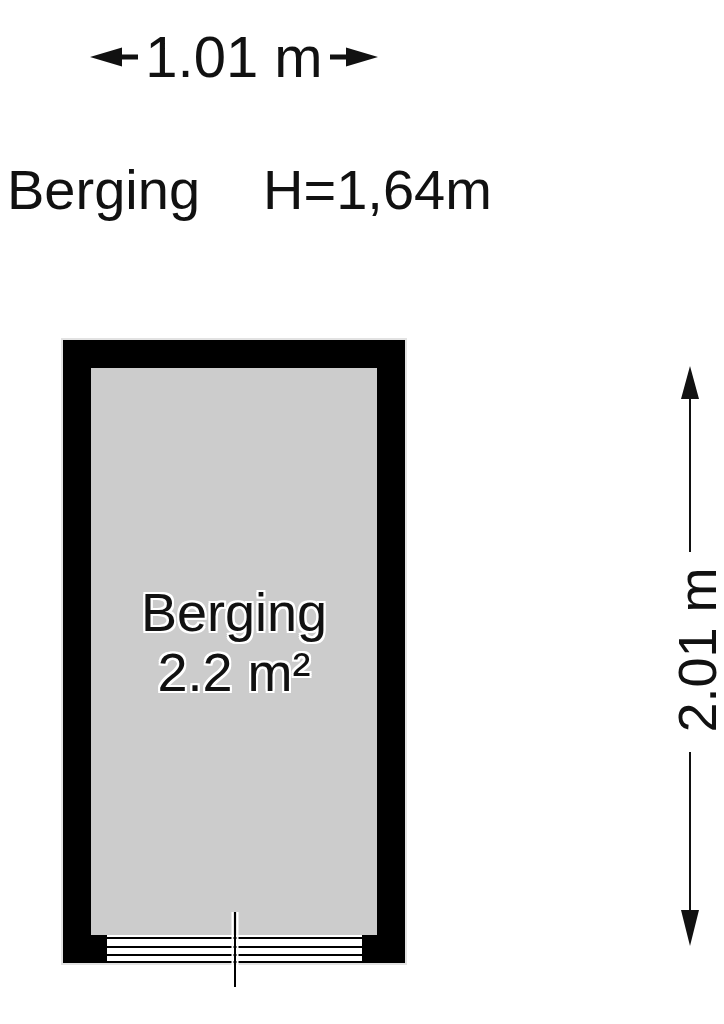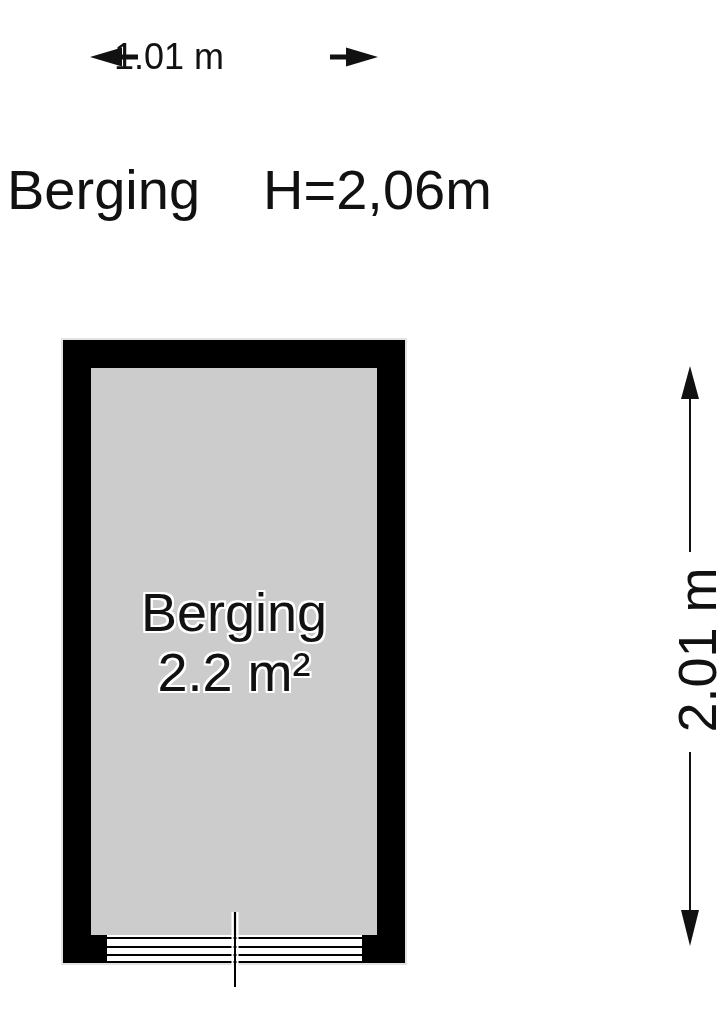--- a/index.html
+++ b/index.html
@@ -16,21 +16,21 @@
     width:724px;height:1024px;
     background:var(--bg);
     overflow:hidden;
     font-family:"Liberation Sans", sans-serif;
     color:var(--ink);
   }
 
   
   .dim-top-label{
     position:absolute;left:114px;top:31px;width:240px;
-    font-size:36px;line-height:52px;text-align:left;
+    font-size:58px;line-height:52px;text-align:center;
     white-space:nowrap;color:var(--ink);
   }
   .arrow-left-svg{position:absolute;left:90px;top:46px;}
   .arrow-right-svg{position:absolute;left:330px;top:46px;}
 
   
   .plan-header{
     position:absolute;left:7px;top:158px;
     display:flex;gap:63px;
     font-size:56px;line-height:64px;white-space:nowrap;
@@ -91,21 +91,21 @@
   <svg class="arrow-left-svg" width="48" height="22" viewBox="0 0 48 22">
     <polygon points="0,11 32,1.5 32,8.5 48,8.5 48,13.5 32,13.5 32,20.5" fill="#111"></polygon>
   </svg>
   <div class="dim-top-label">1.01 m</div>
   <svg class="arrow-right-svg" width="48" height="22" viewBox="0 0 48 22">
     <polygon points="48,11 16,1.5 16,8.5 0,8.5 0,13.5 16,13.5 16,20.5" fill="#111"></polygon>
   </svg>
 
   <div class="plan-header">
     <span>Berging</span>
-    <span>H=2,06m</span>
+    <span>H=1,64m</span>
   </div>
 
   <div class="room-outer"></div>
   <div class="room-floor"></div>
   <div class="threshold"></div>
   <div class="door-line"></div>
 
   <div class="room-label">
     <div>Berging</div>
     <div>2.2 m²</div>

